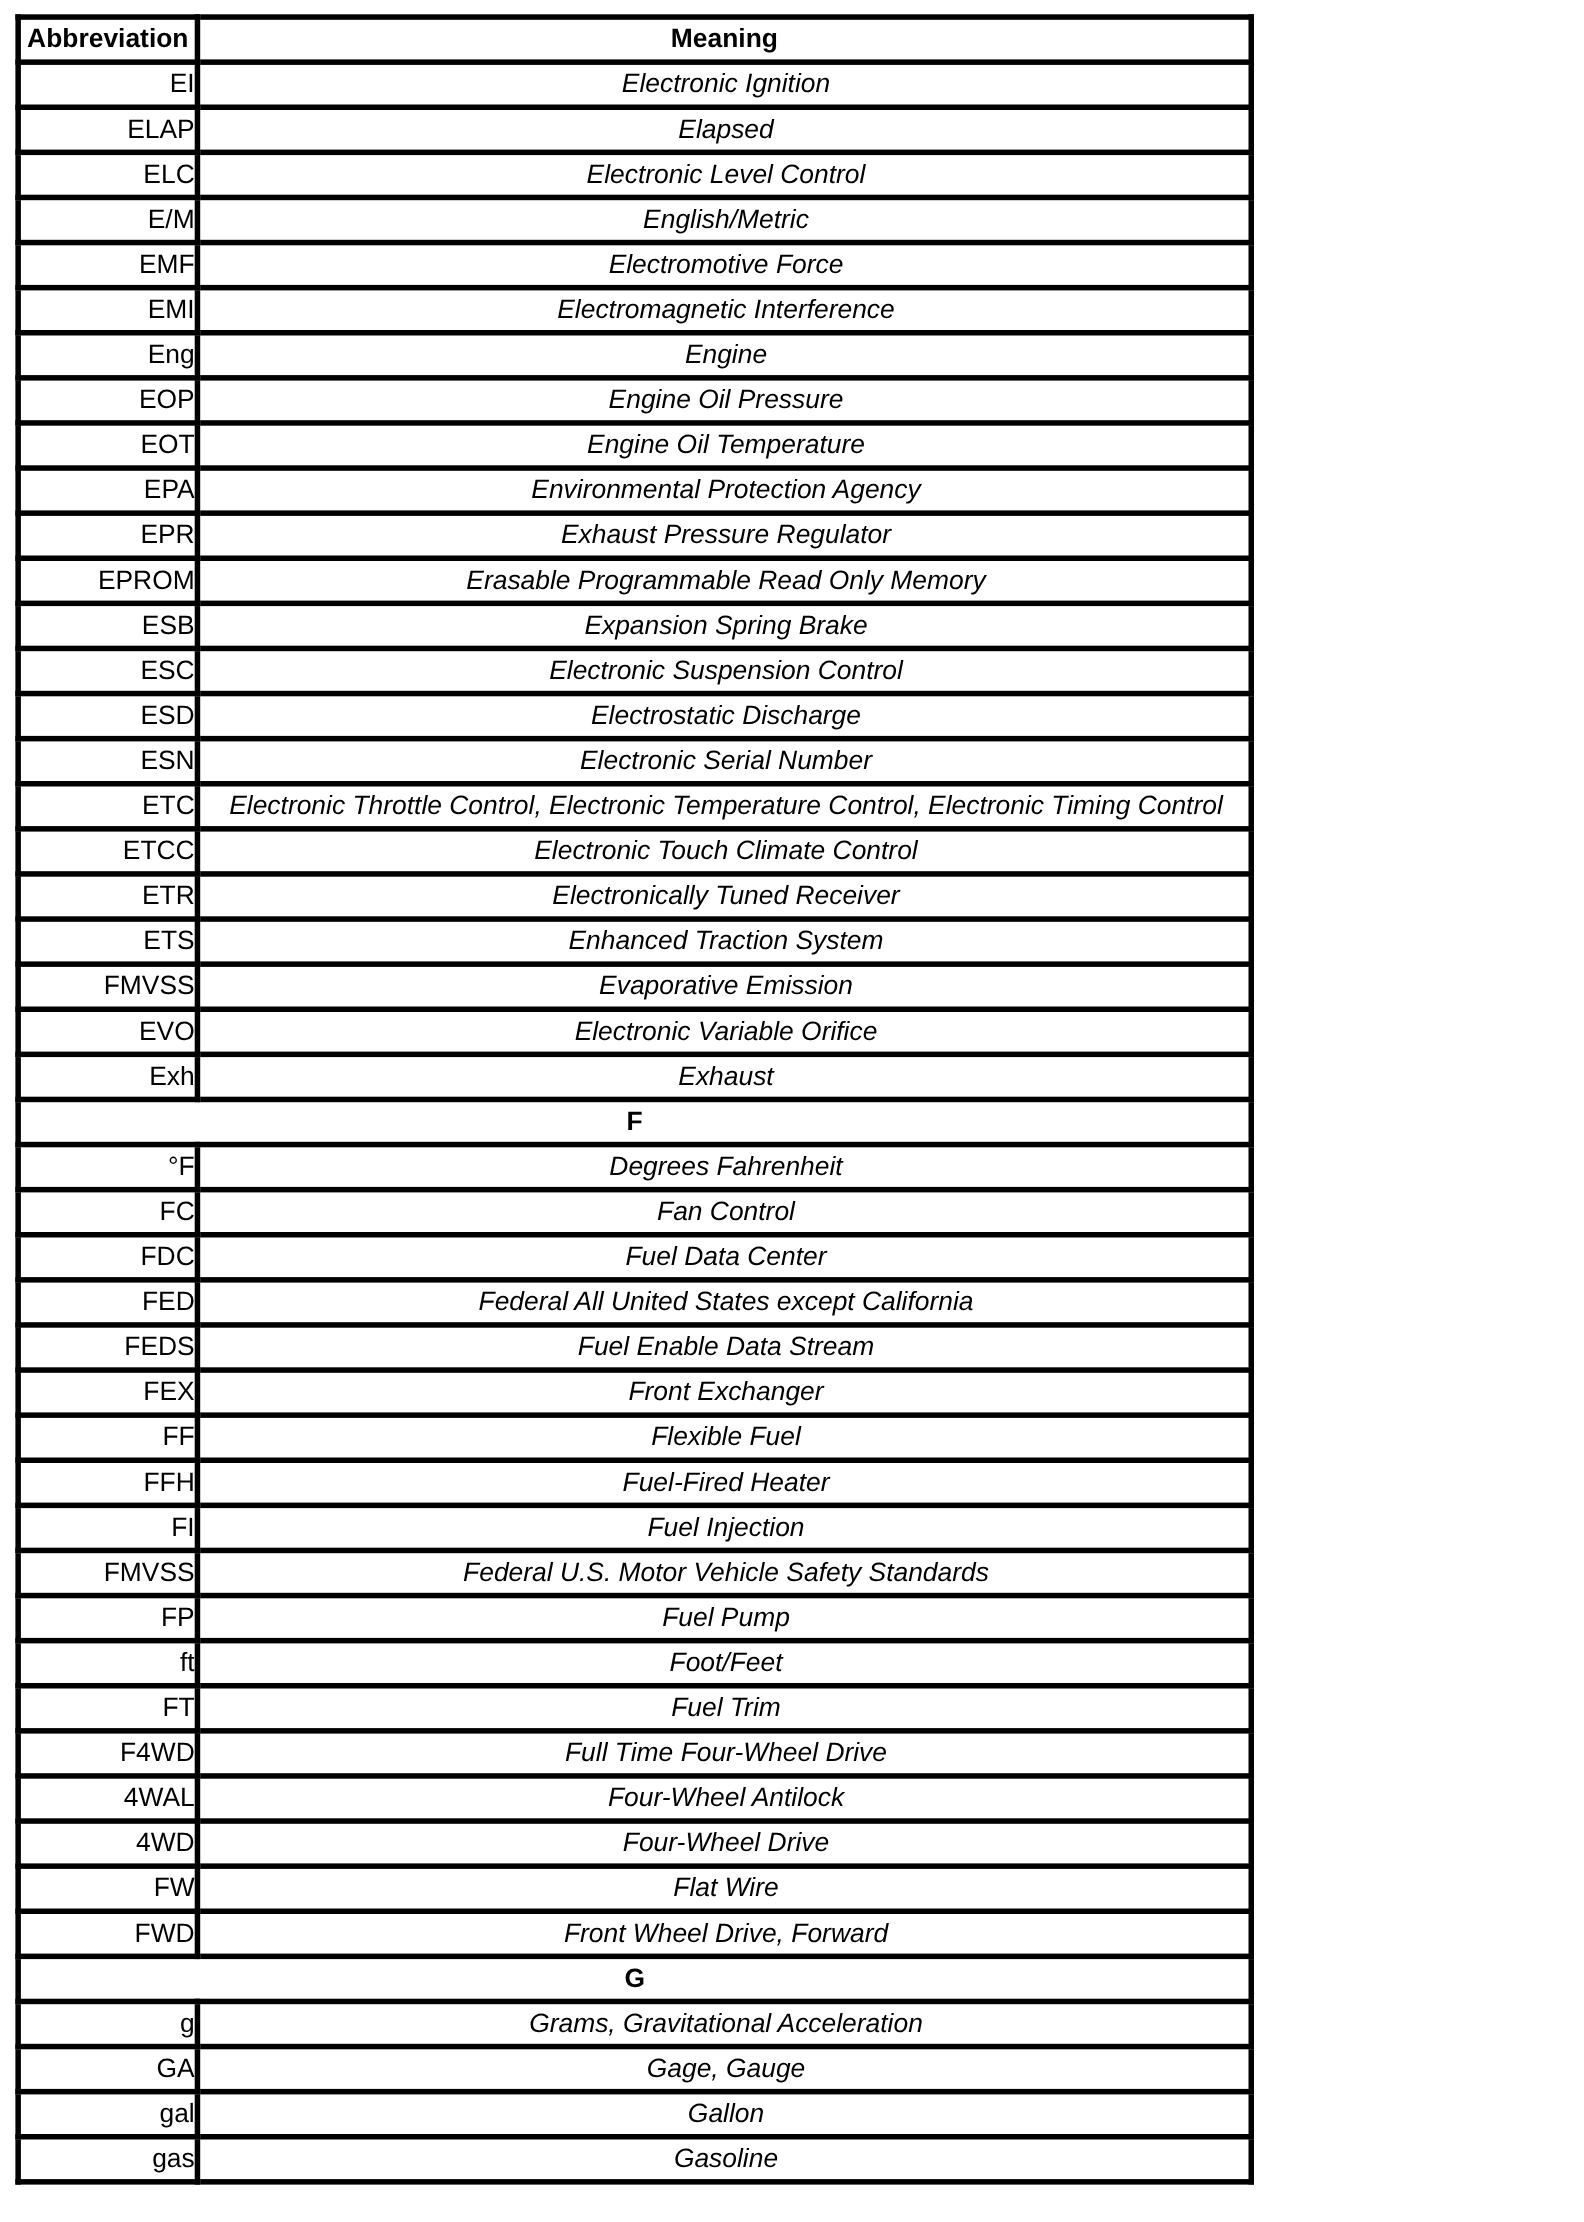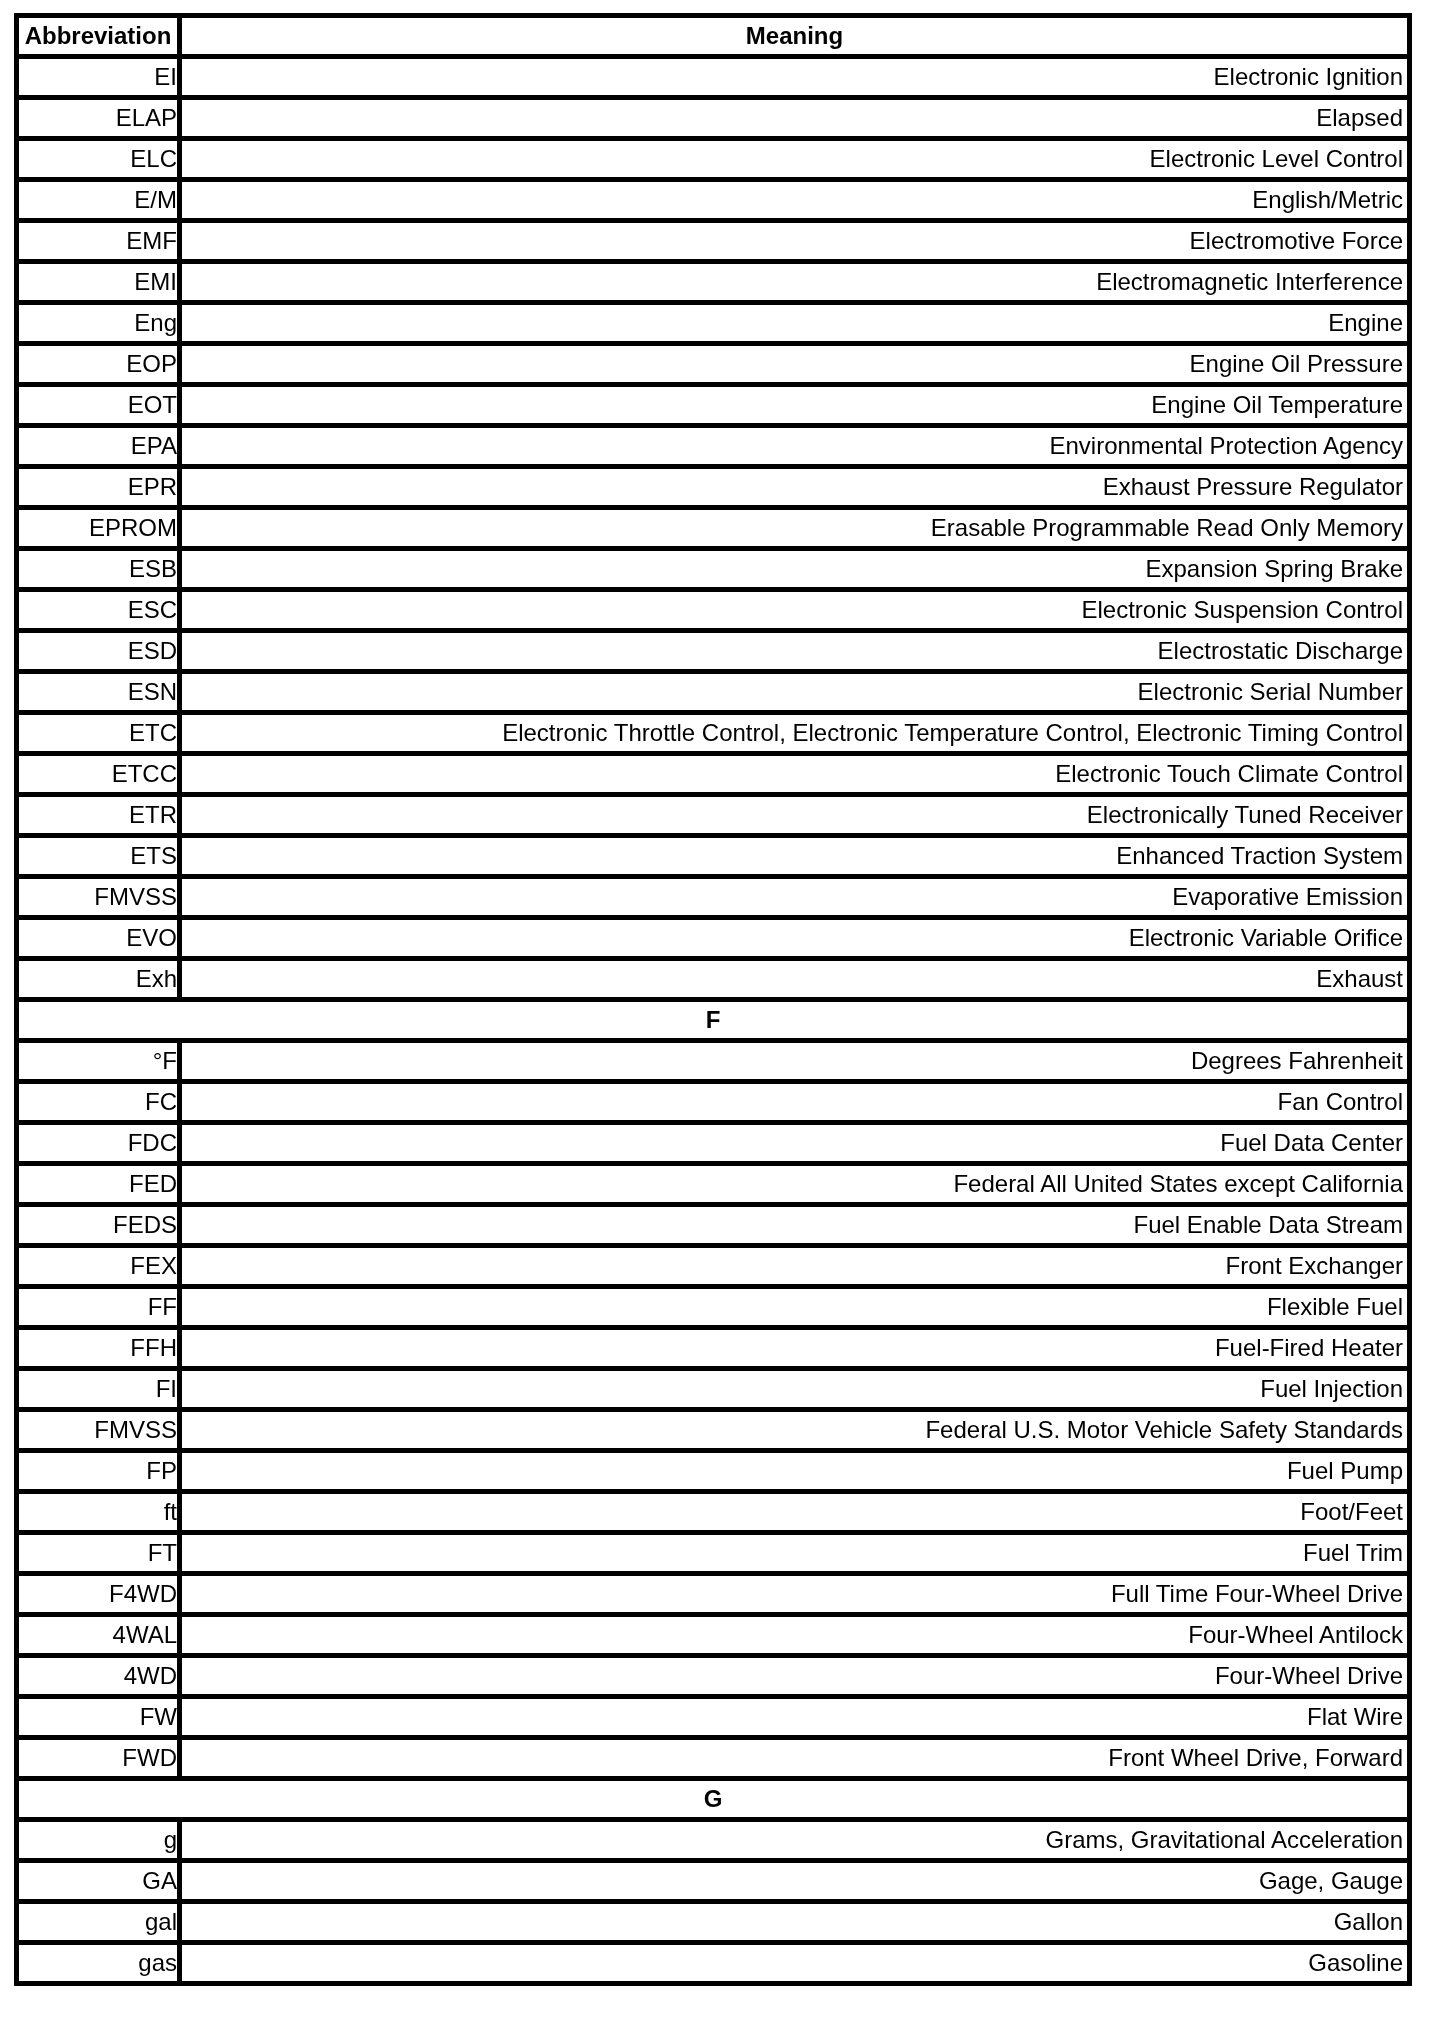--- a/index.html
+++ b/index.html
@@ -16,44 +16,45 @@
     position: relative;
     width: 1440px;
     height: 2020px;
     background: #ffffff;
     overflow: hidden;
   }
   table.abbrev-table {
     position: absolute;
     left: 14px;
     top: 13px;
-    width: 1398px;
+    width: 1126px;
     border-collapse: collapse;
     table-layout: fixed;
   }
   .abbrev-table tr { height: 41px; }
   .abbrev-table th,
   .abbrev-table td {
     border: 5px solid #000000;
     font-size: 24px;
     line-height: 1.1;
     vertical-align: middle;
     overflow: hidden;
     white-space: nowrap;
     background: #ffffff;
   }
   .abbrev-table th {
     font-weight: bold;
     text-align: center;
   }
   td.abbr-cell { text-align: right; }
   td.meaning-cell {
-    text-align: right;
+    text-align: center;
     padding-left: 7px;
     padding-right: 4px;
+    font-style: italic;
   }
   td.section-cell {
     text-align: center;
     font-weight: bold;
   }
 </style>
 </head>
 <body>
 
 <div class="page">

